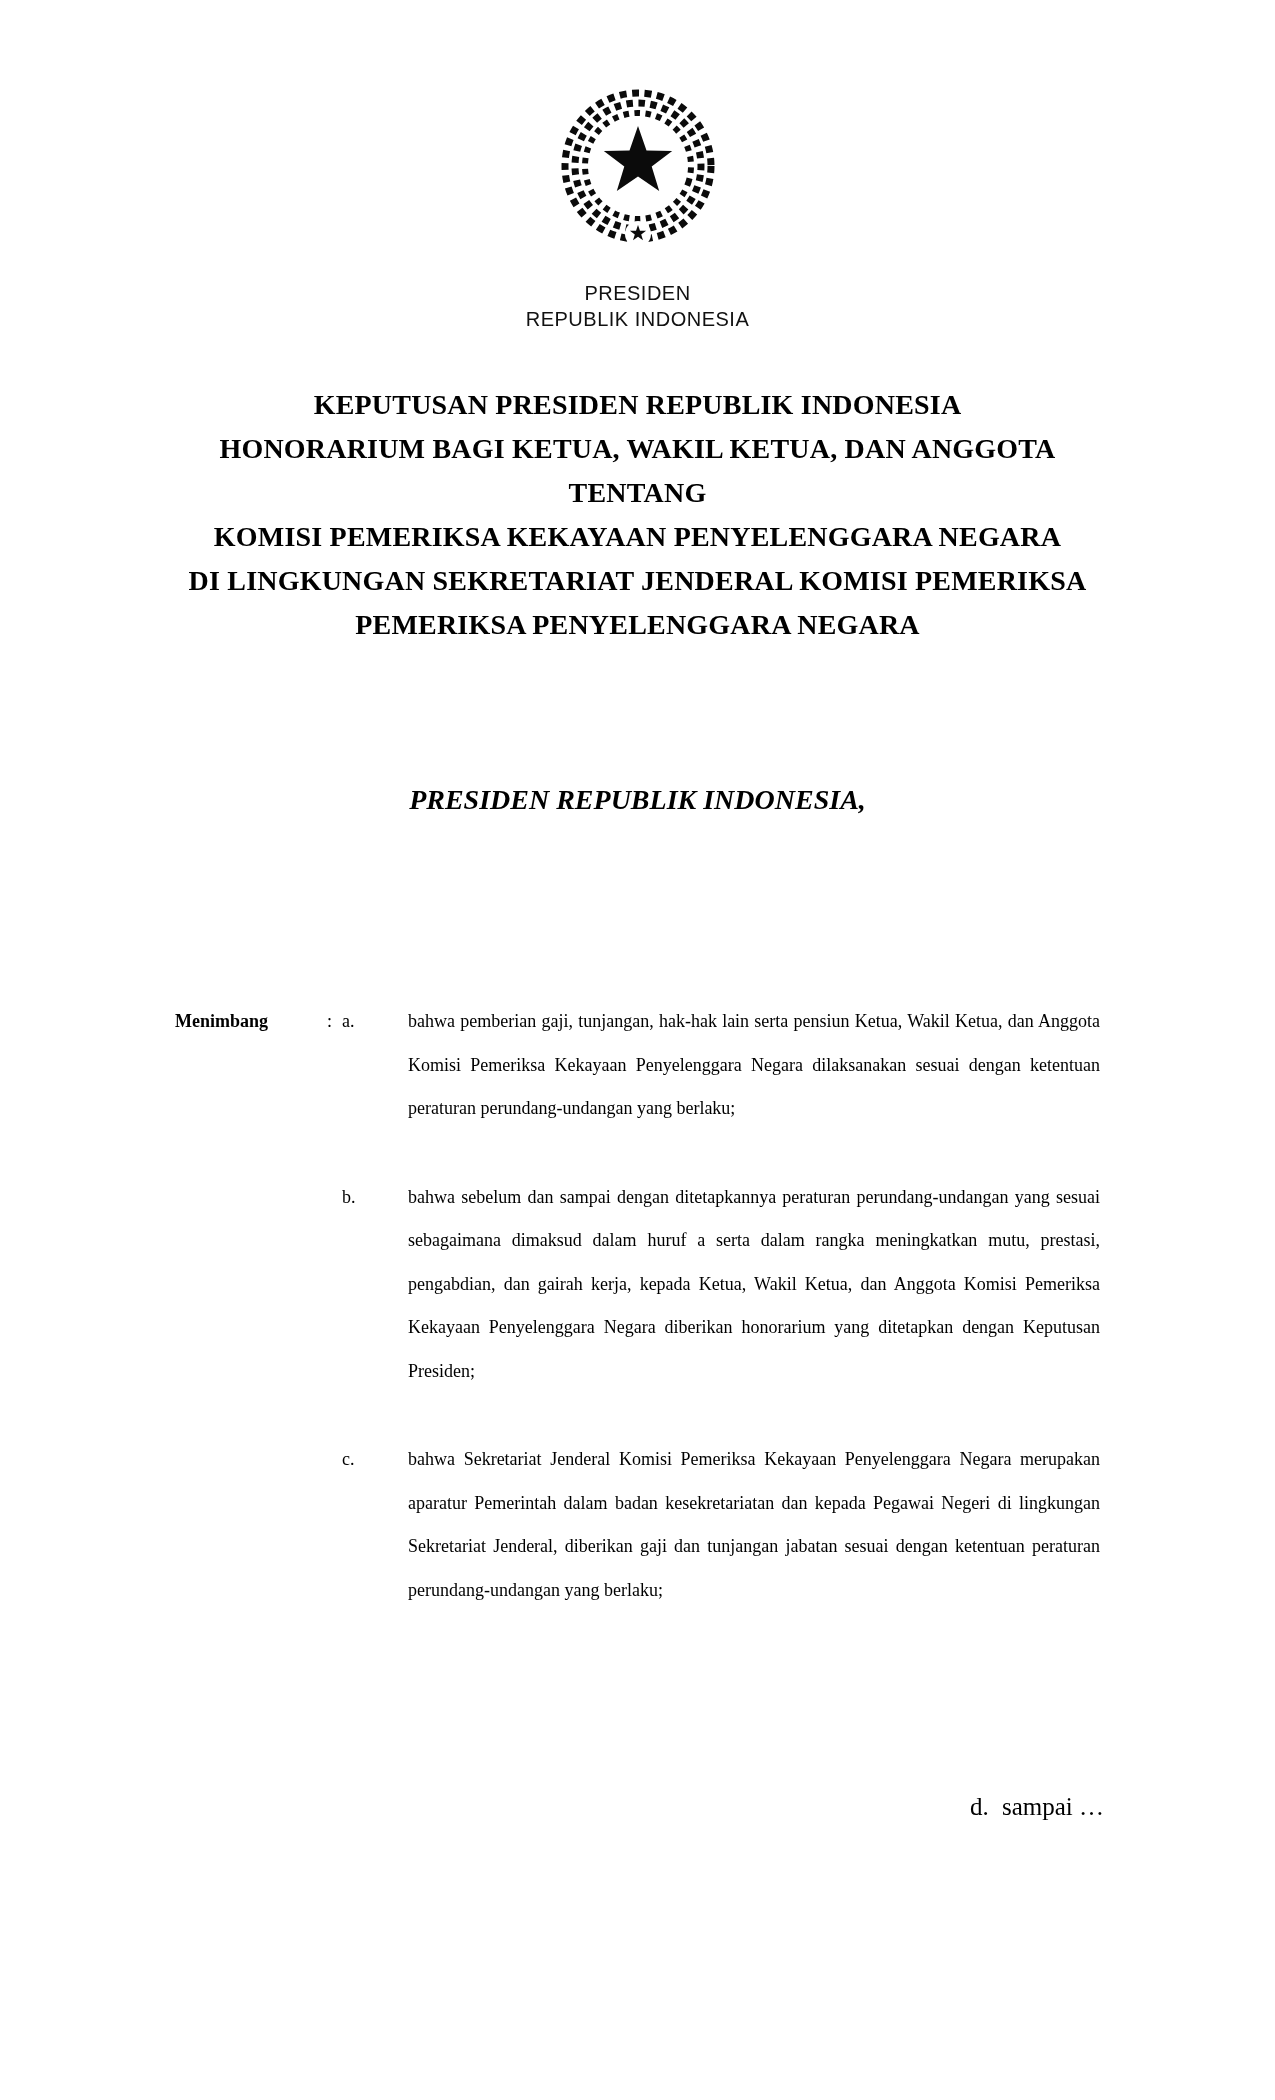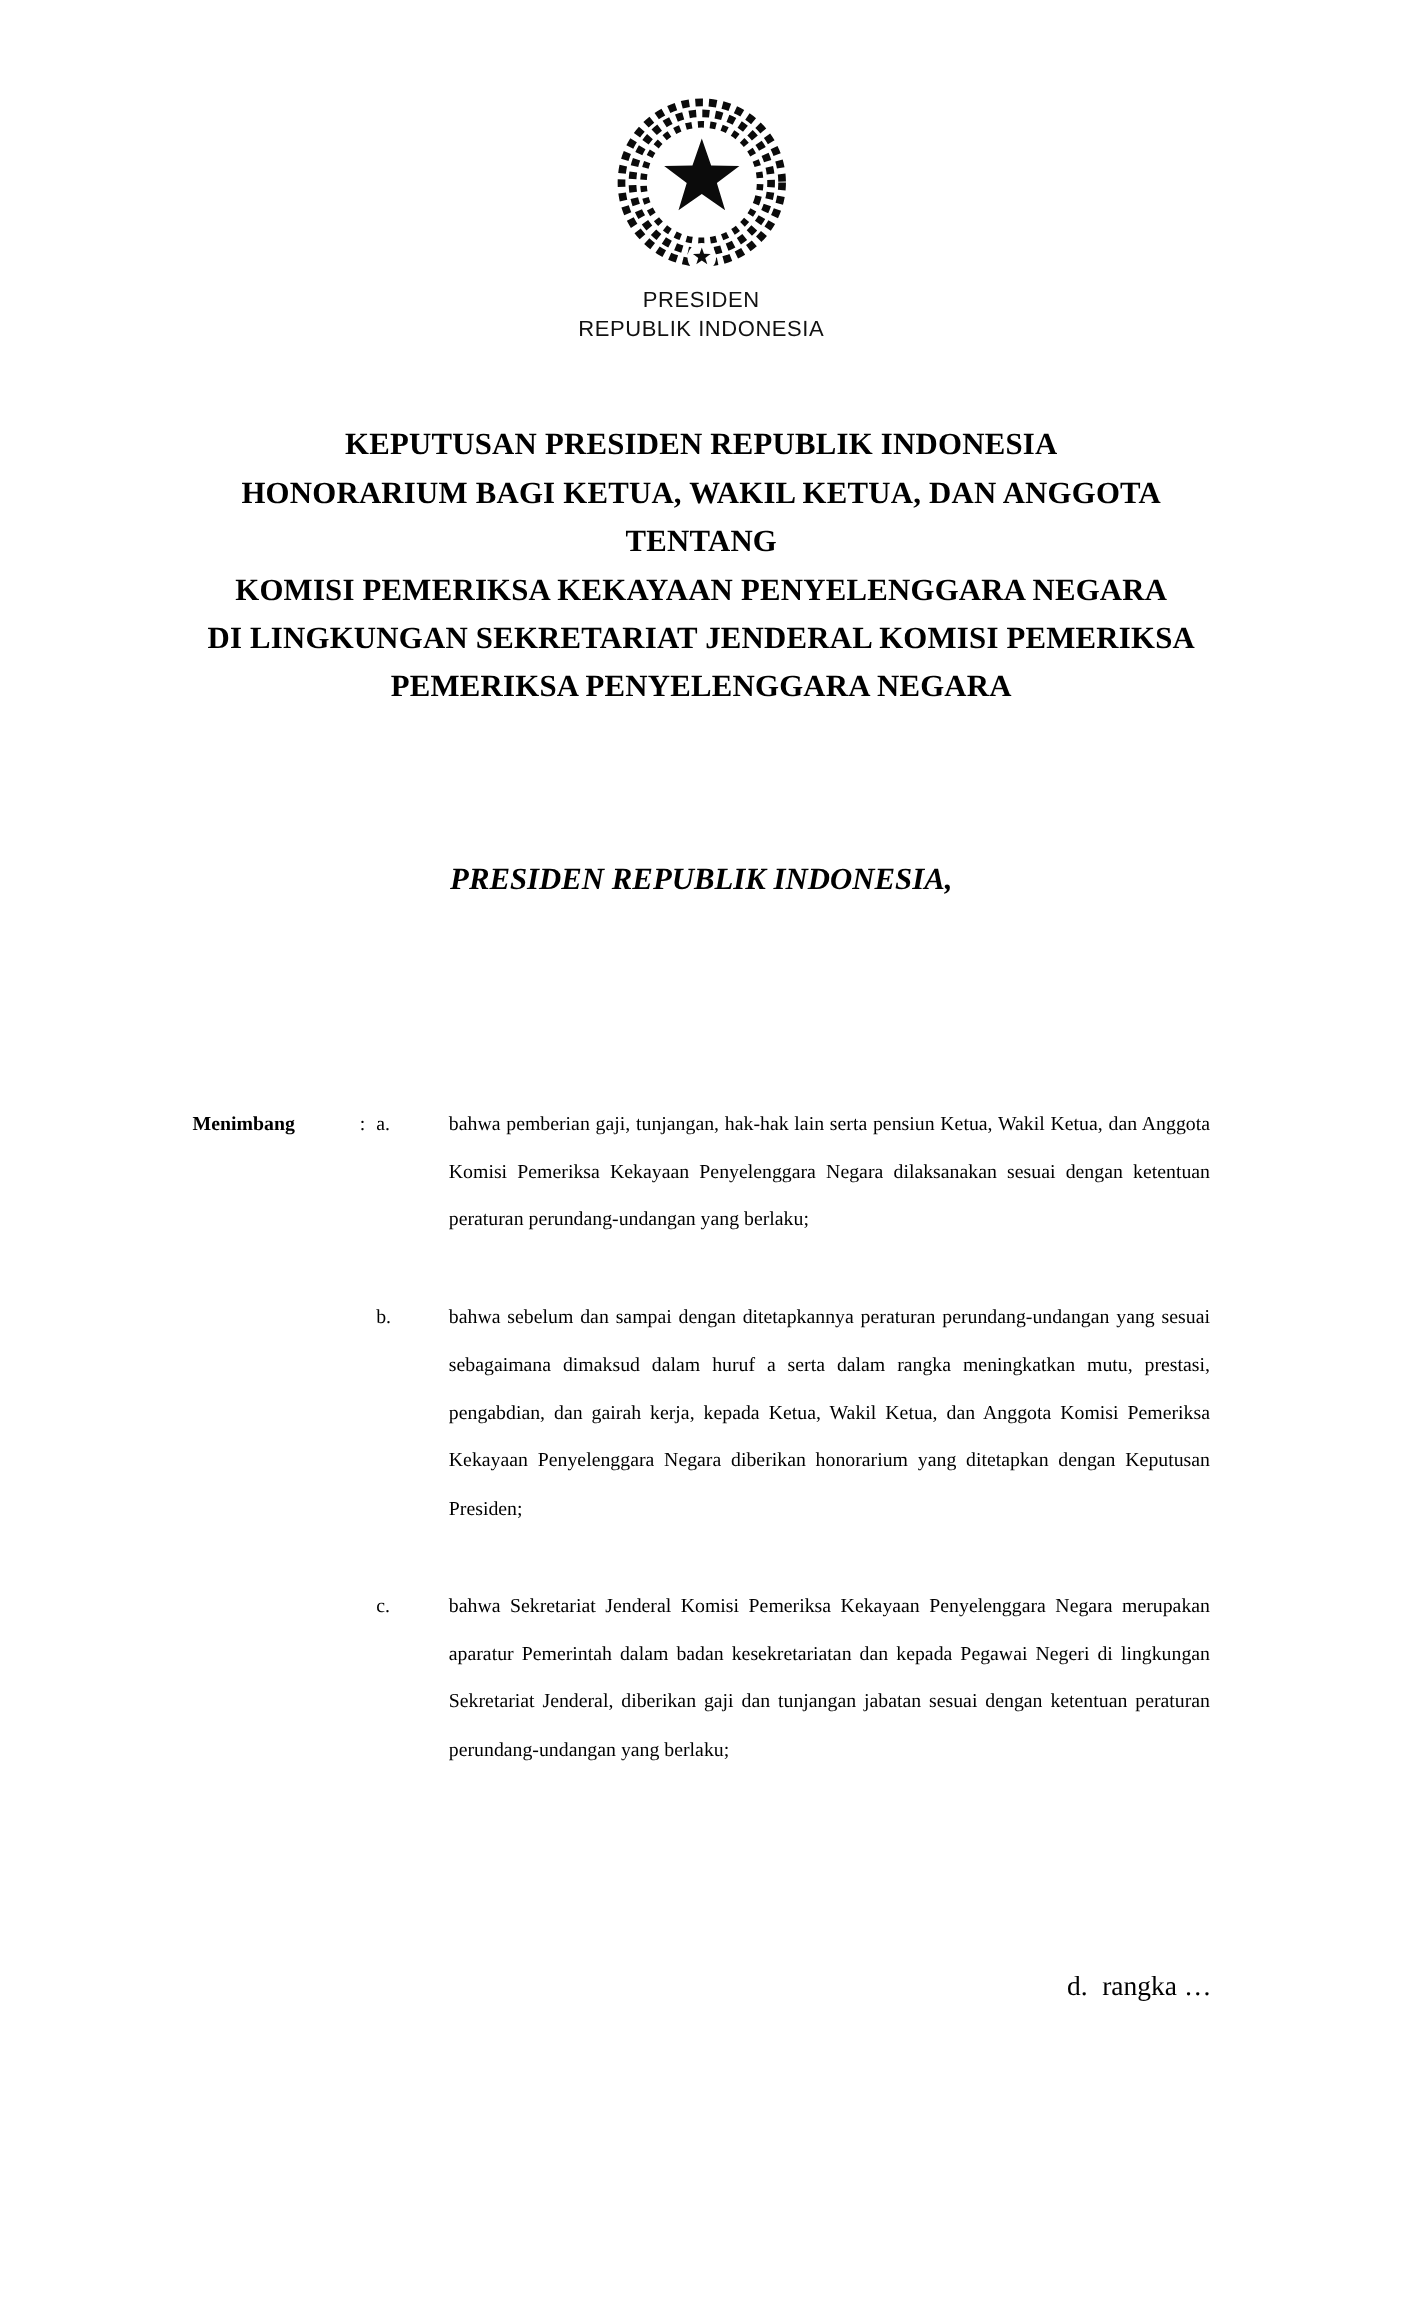--- a/index.html
+++ b/index.html
@@ -23,21 +23,21 @@
     top: 86px;
     left: 50%;
     transform: translateX(-50%);
     width: 160px;
     height: 160px;
   }
 
   
   .org-name {
     position: absolute;
-    top: 260px;
+    top: 280px;
     left: 0;
     width: 100%;
     text-align: center;
     font-family: "Liberation Sans", sans-serif;
     font-size: 20px;
     line-height: 26px;
     letter-spacing: 0.5px;
     color: #111111;
   }
 
@@ -165,16 +165,16 @@
 
       <div class="considering-item">
         <span class="item-marker">c.</span>
         <span class="item-text">bahwa Sekretariat Jenderal Komisi Pemeriksa Kekayaan Penyelenggara Negara merupakan aparatur Pemerintah dalam badan kesekretariatan dan kepada Pegawai Negeri di lingkungan Sekretariat Jenderal, diberikan gaji dan tunjangan jabatan sesuai dengan ketentuan peraturan perundang-undangan yang berlaku;</span>
       </div>
 
     </div>
   </div>
 
   <div class="catchword">
-    <span class="item-marker">d.</span><span>rangka …</span>
+    <span class="item-marker">d.</span><span>sampai …</span>
   </div>
 
 </div>
 
 </body></html>

